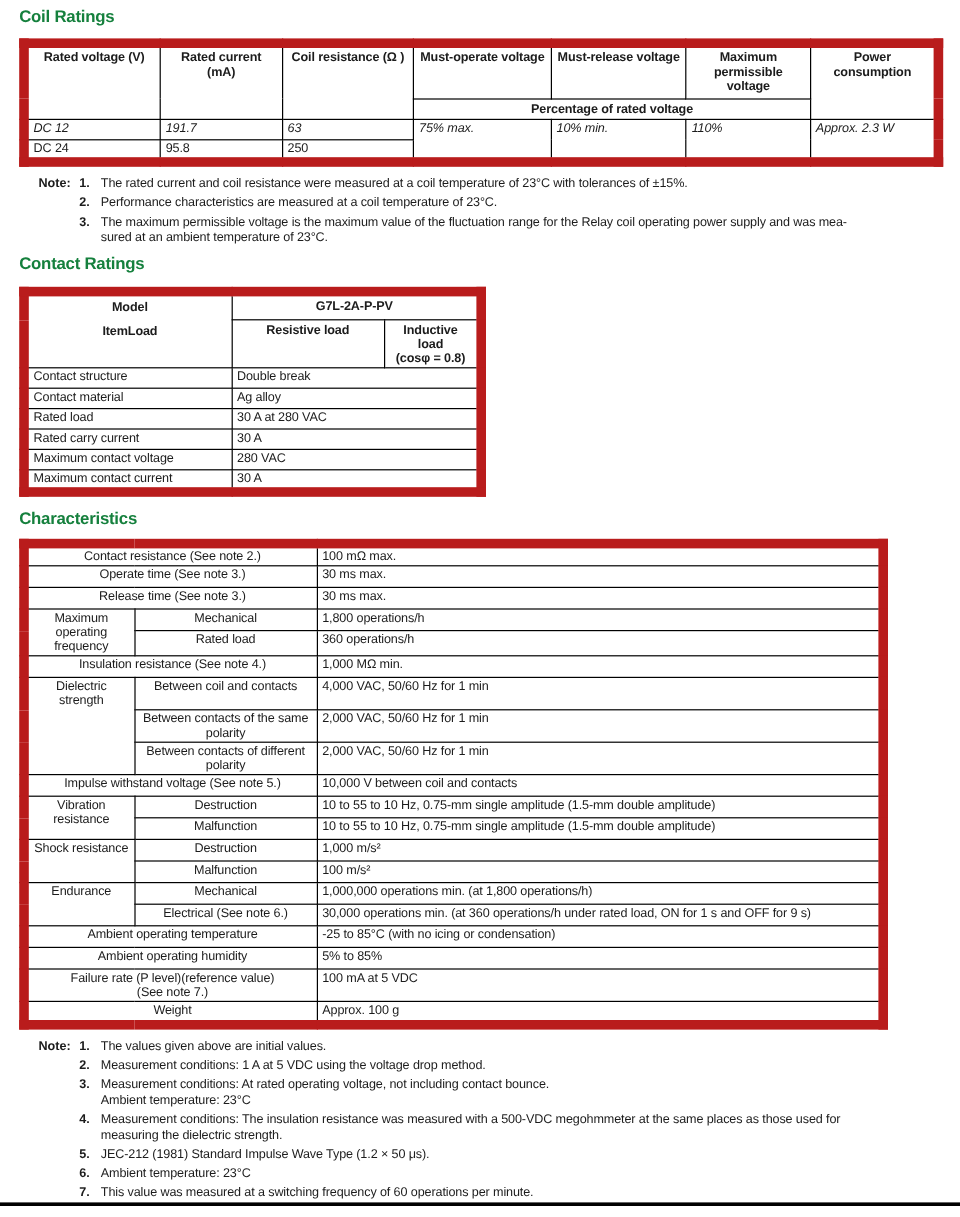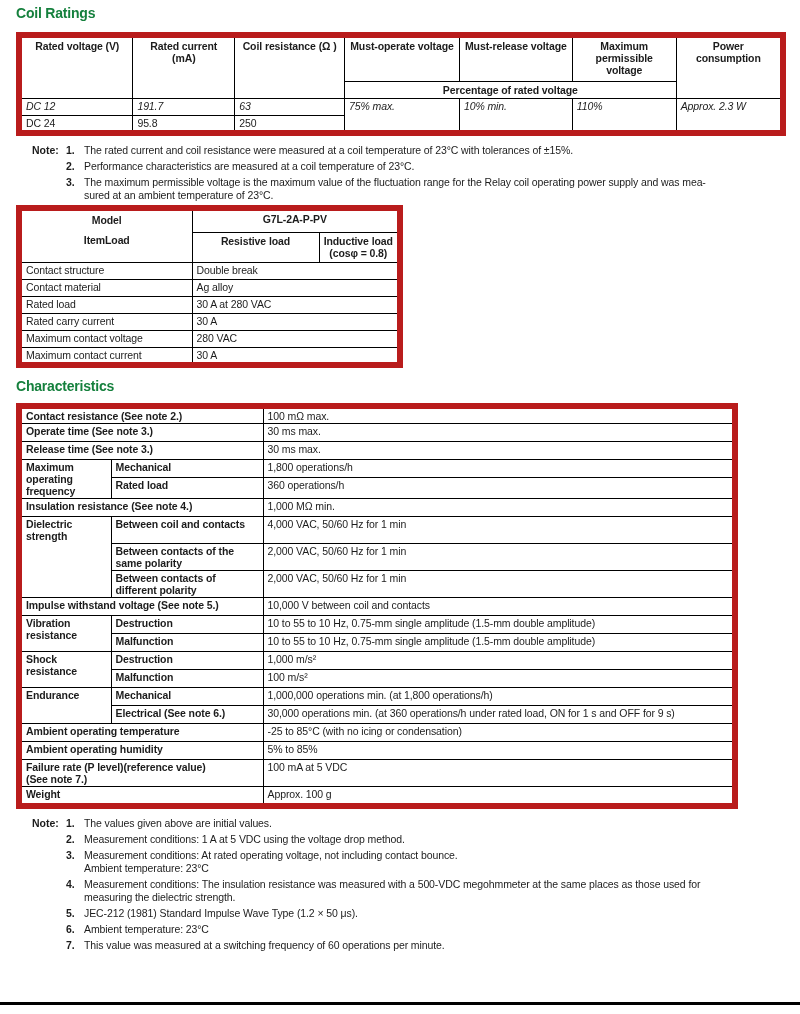--- a/index.html
+++ b/index.html
@@ -9,29 +9,29 @@
     font-family:"Liberation Sans", sans-serif; color:#1c1c1c;
   }
   .page { padding:4px 14px 0 16px; }
   h2.section {
     font-size:14px; font-weight:bold; color:#15803d; letter-spacing:-0.2px;
   }
   h2.h-coil { padding-top:1px; margin-bottom:11px; }
   h2.h-contact { margin-top:6px; margin-bottom:12px; }
   h2.h-char { margin-top:10px; margin-bottom:9px; }
 
-  table { border-collapse:collapse; border:6px solid #b91c1c; table-layout:fixed; }
+  table { border-collapse:collapse; border:8px solid #b91c1c; table-layout:fixed; }
   th, td {
     border:1px solid #000; font-size:10.5px; padding:1px 4px;
     vertical-align:top; letter-spacing:-0.1px;
   }
   th { font-weight:bold; text-align:center; padding-top:2px; }
   td.lbl { text-align:left; }
   td.val { text-align:left; white-space:nowrap; overflow:hidden; }
-  td.blbl { font-weight:bold; }
+  td.blbl { font-weight:normal; text-align:center; }
 
   
   .coil-table { width:770px; }
   .coil-table tr.hr1 { height:46px; }
   .coil-table tr.hr2 { height:17px; }
   .coil-table tr.dr1 { height:17px;font-style:italic; }
   .coil-table tr.dr2 { height:18px; }
 
   
   .contact-table { width:381px;border-radius:12px; }
@@ -121,20 +121,21 @@
     <div class="note">
       <span class="nlabel"></span>
       <span class="nnum">3.</span>
       <div class="ntext">
         <div>The maximum permissible voltage is the maximum value of the fluctuation range for the Relay coil operating power supply and was mea-</div>
         <div>sured at an ambient temperature of 23°C.</div>
       </div>
     </div>
   </div>
 
+  <h2 class="section h-contact">Contact Ratings</h2>
 
   <table class="contact-table">
     <colgroup>
       <col style="width:173px">
         <col style="width:127px">
         <col style="width:81px">
     </colgroup>
     <tbody>
         <tr class="hr1">
       <th rowspan="2" class="model-cell">

